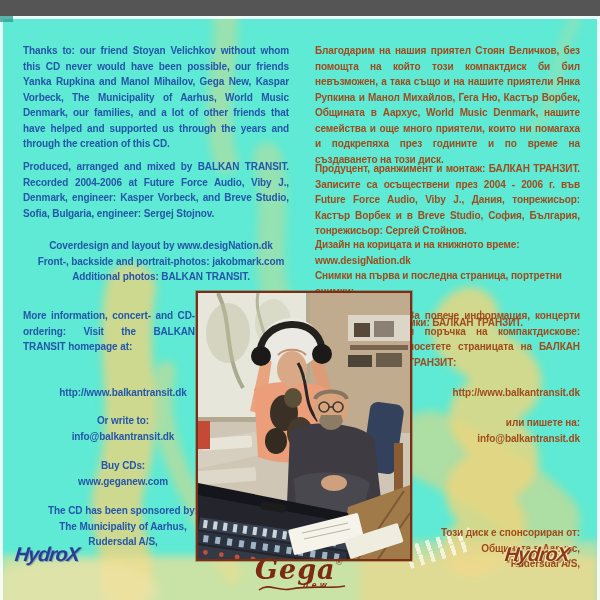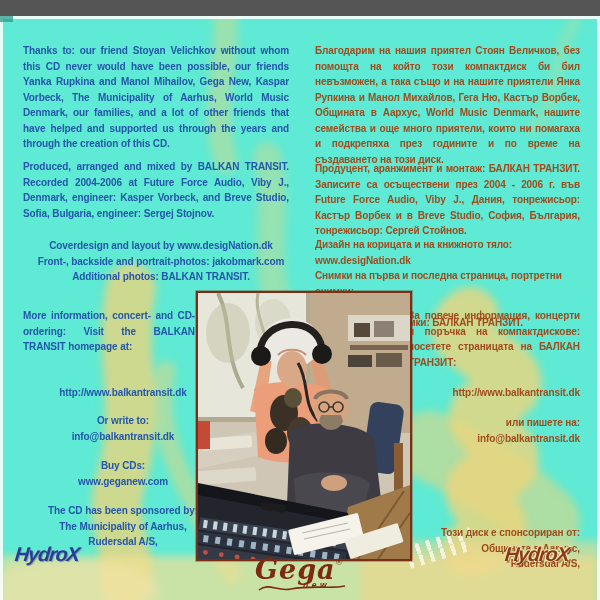--- a/index.html
+++ b/index.html
@@ -118,21 +118,21 @@
     <div>Rudersdal A/S,</div>
   </div>
 
   <div class="hydrox blue" style="left:15px;top:527px;">HydroX</div>
 
   <div class="txt bg just" style="left:315px;top:27px;width:265px;">Благодарим на нашия приятел Стоян Величков, без помощта на който този компактдиск би бил невъзможен, а така също и на нашите приятели Янка Рупкина и Манол Михайлов, Гега Ню, Кастър Ворбек, Общината в Аархус, World Music Denmark, нашите семейства и още много приятели, които ни помагаха и подкрепяха през годините и по време на създаването на този диск.</div>
 
   <div class="txt bg just" style="left:315px;top:145px;width:265px;">Продуцент, аранжимент и монтаж: БАЛКАН ТРАНЗИТ. Записите са осъществени през 2004 - 2006 г. във Future Force Audio, Viby J., Дания, тонрежисьор: Кастър Ворбек и в Breve Studio, София, България, тонрежисьор: Сергей Стойнов.</div>
 
   <div class="txt bg" style="left:315px;top:221px;width:270px;">
-    <div>Дизайн на корицата и на книжното тяло: www.desigNation.dk</div>
+    <div>Дизайн на корицата и на книжното време: www.desigNation.dk</div>
     <div>Снимки на първа и последна страница, портретни снимки:</div>
     <div>jakobmark.com</div>
     <div>Допълнителни снимки: БАЛКАН ТРАНЗИТ.</div>
   </div>
 
   <div class="txt bg just" style="left:408px;top:292px;width:172px;">За повече информация, концерти и поръчка на компактдискове: посетете страницата на БАЛКАН ТРАНЗИТ:</div>
 
   <div class="txt bg ralign" style="left:318px;top:369px;width:262px;">http://www.balkantransit.dk</div>
 
   <div class="txt bg ralign" style="left:318px;top:399px;width:262px;">

